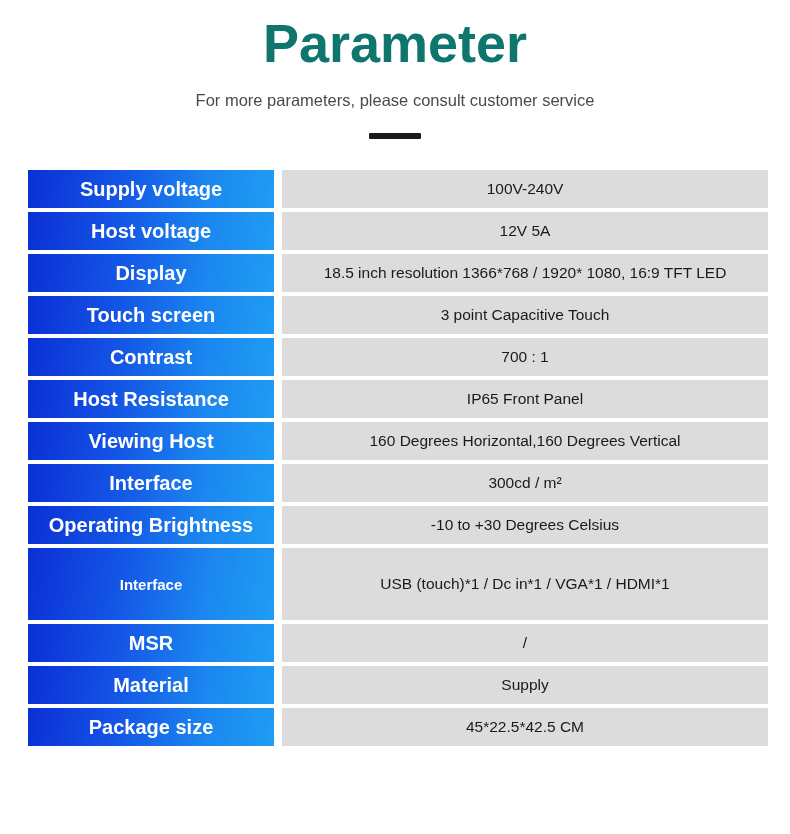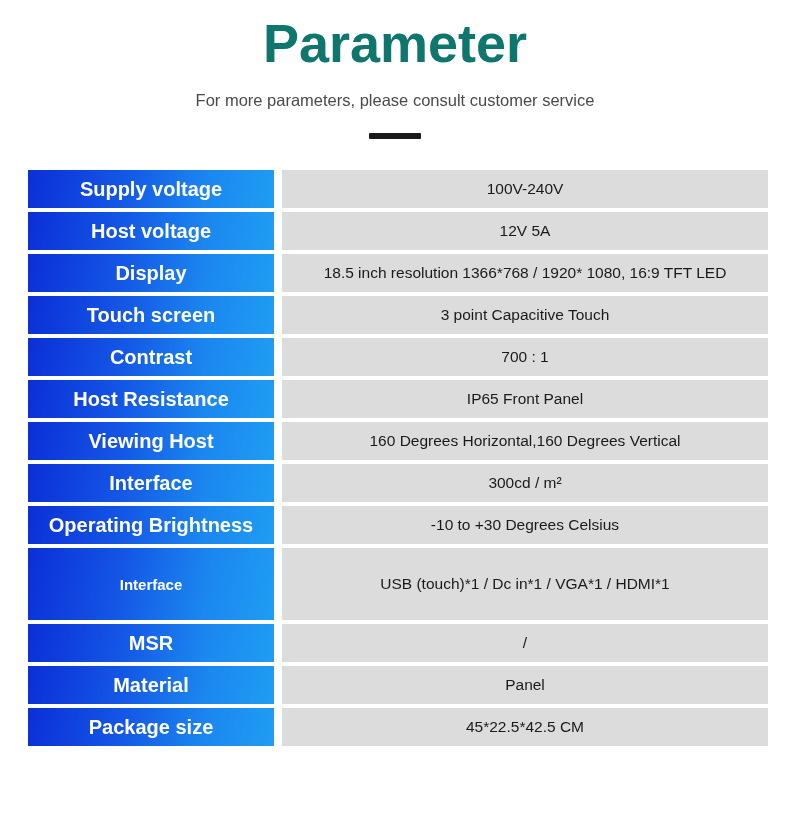--- a/index.html
+++ b/index.html
@@ -156,21 +156,21 @@
           <td class="value-cell">USB (touch)*1 / Dc in*1 / VGA*1 / HDMI*1</td>
         </tr>
         <tr class="spec-row">
           <td class="label-cell">MSR</td>
           <td class="gap-cell"></td>
           <td class="value-cell">/</td>
         </tr>
         <tr class="spec-row">
           <td class="label-cell">Material</td>
           <td class="gap-cell"></td>
-          <td class="value-cell">Panel</td>
+          <td class="value-cell">Supply</td>
         </tr>
         <tr class="spec-row">
           <td class="label-cell">Package size</td>
           <td class="gap-cell"></td>
           <td class="value-cell">45*22.5*42.5 CM</td>
         </tr>
       </tbody>
   </table>
 
 </div>

